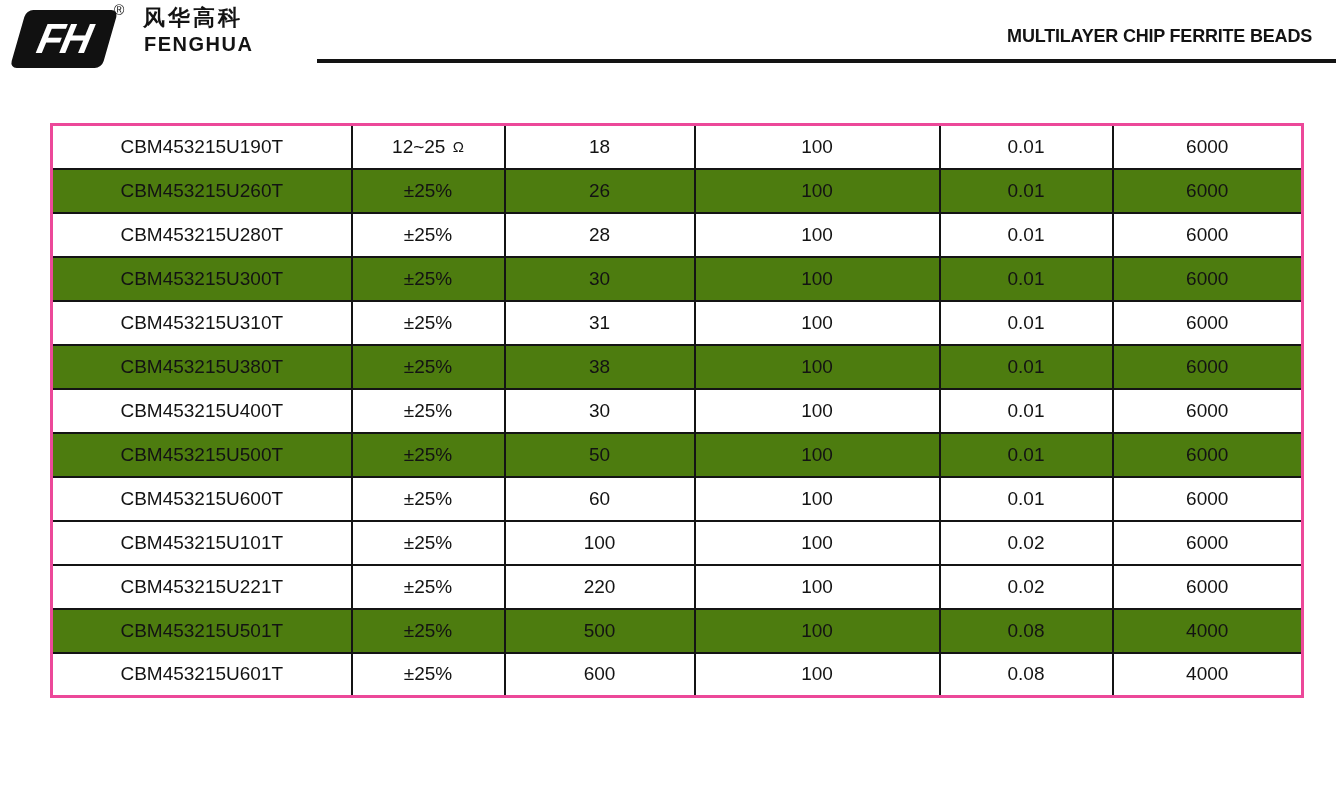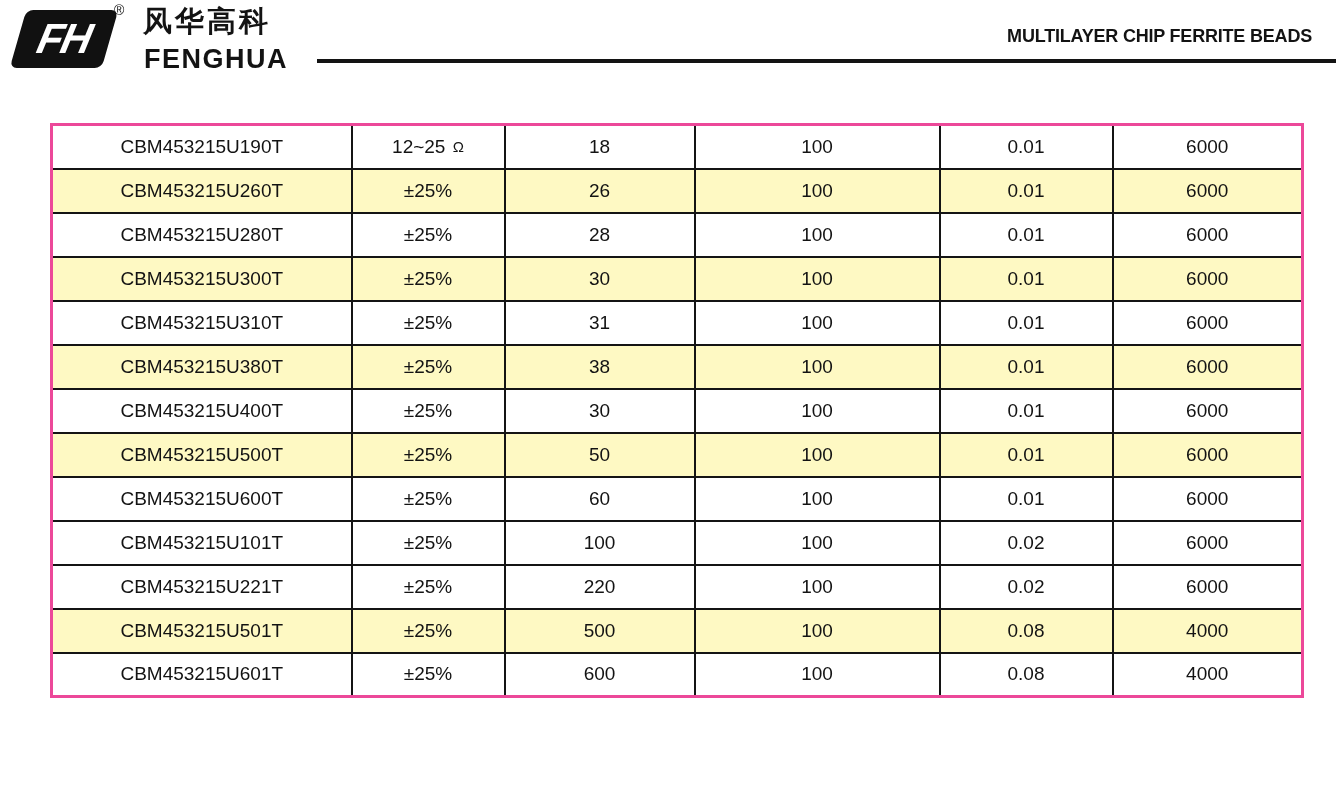--- a/index.html
+++ b/index.html
@@ -30,27 +30,27 @@
     letter-spacing: -2px;
     transform: skewX(4deg);
     line-height: 1;
   }
   .reg-mark {
     position: absolute; left: 114px; top: 2px;
     font-size: 14px; color: #131313;
   }
   .brand-cn {
     position: absolute; left: 143px; top: 6px;
-    font-size: 29px; font-weight: bold;
+    font-size: 22px; font-weight: bold;
     letter-spacing: 3px;
     line-height: 1.05;
   }
   .brand-en {
-    position: absolute; left: 144px; top: 46px;
-    font-size: 27px; font-weight: bold;
+    position: absolute; left: 144px; top: 34px;
+    font-size: 20px; font-weight: bold;
     letter-spacing: 1.5px;
     line-height: 1;
   }
   .doc-title {
     position: absolute; right: 30px; top: 26px;
     font-size: 18px; font-weight: bold;
     letter-spacing: -0.2px;
     white-space: nowrap;
   }
   .header-rule {
@@ -71,21 +71,21 @@
     border: 2px solid #141414;
     height: 44px;
     text-align: center;
     vertical-align: middle;
     font-size: 19px;
     color: #131313;
     background: #ffffff;
     overflow: hidden;
     white-space: nowrap;
   }
-  .spec-table tr.alt td { background: #fef9c3; }
+  .spec-table tr.alt td { background: #4d7c0f; }
   .spec-table .ohm { font-size: 15px; position: relative; top: -1px; margin-left: 2px; }
 </style>
 </head>
 <body>
 
 <div class="page-header">
   <div class="logo-mark">
     <span class="fh">FH</span>
   </div>
   <span class="reg-mark">®</span>

